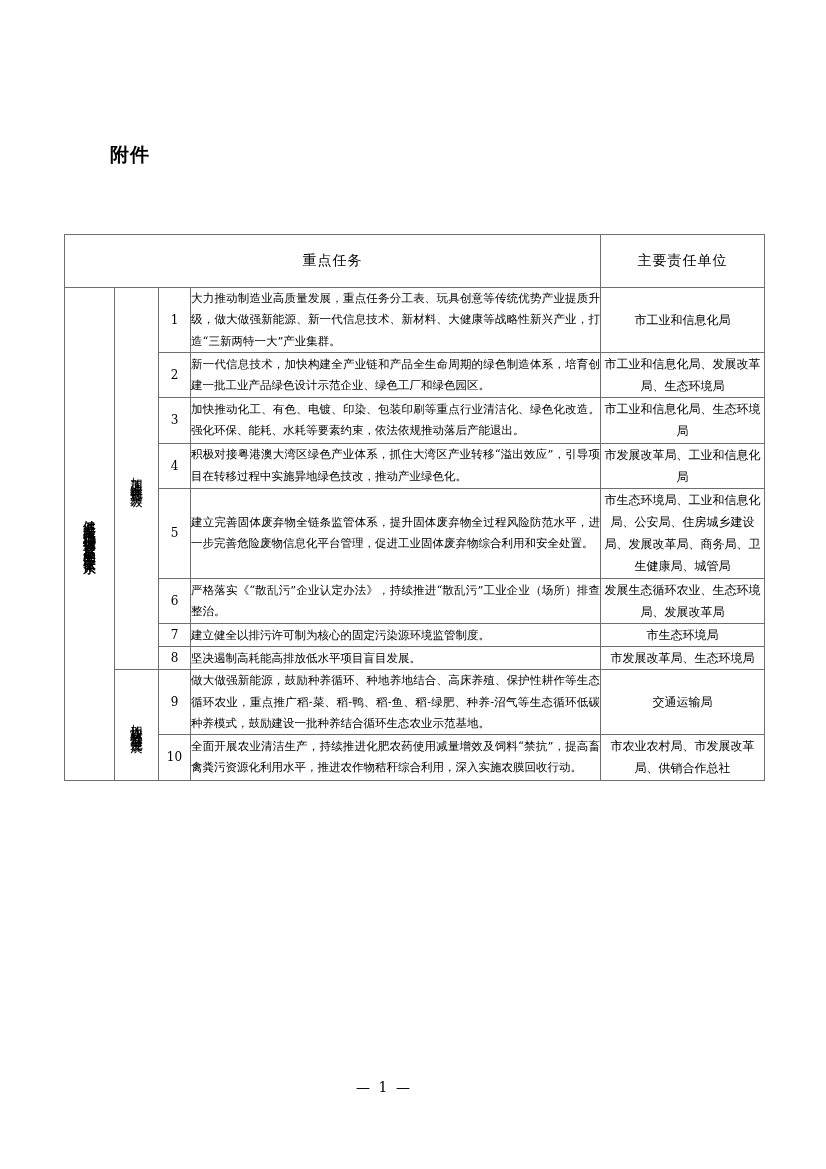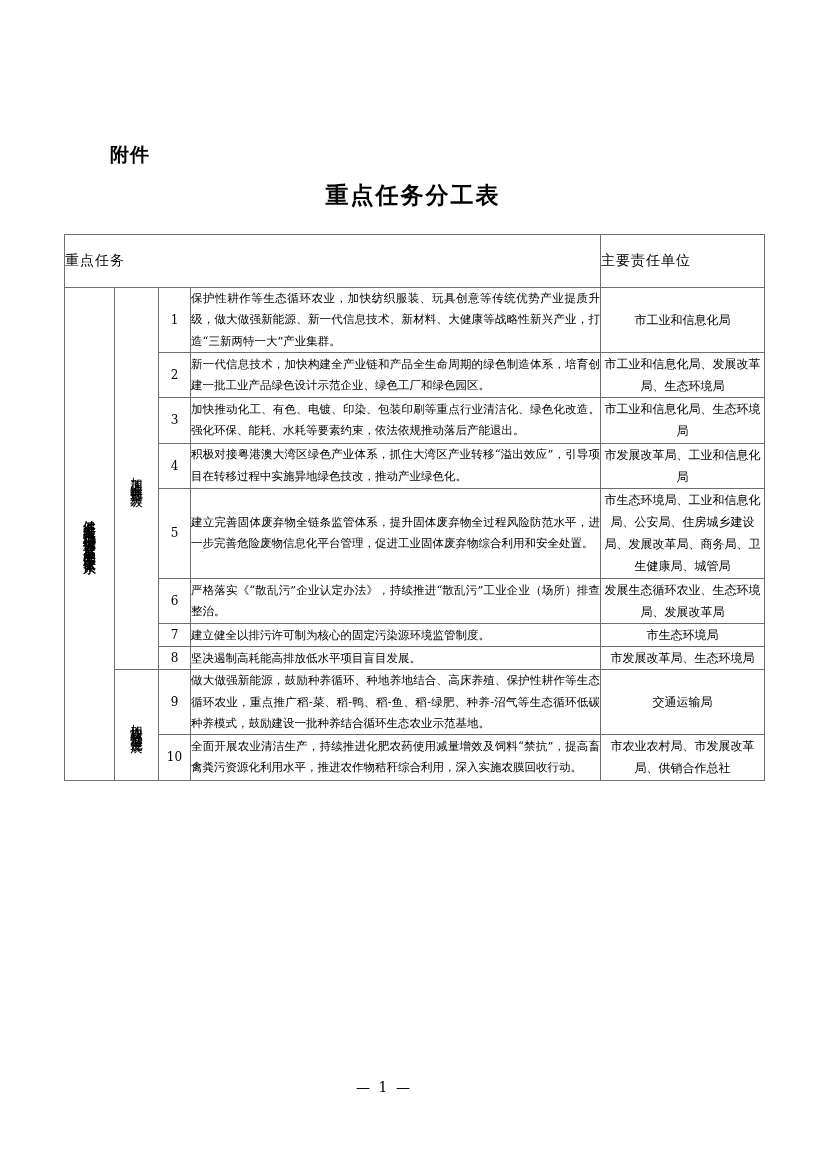--- a/index.html
+++ b/index.html
@@ -51,21 +51,21 @@
     font-size: 11.5px;
     font-family: "DejaVu Serif", "Liberation Serif", serif;
   }
   table.main-table td, table.main-table th {
     border: 1px solid #6e6e6e;
     padding: 0;
     vertical-align: middle;
     font-weight: normal;
   }
   .hdr {
-    text-align: left;
+    text-align: center;
     font-size: 14px;
     font-weight: bold;
     height: 52px;
     font-family: "DejaVu Sans", "Liberation Sans", sans-serif;
     letter-spacing: 1px;
   }
   .cat-cell {
     width: 50px;
     text-align: center;
     padding: 4px 2px;
@@ -129,21 +129,20 @@
     letter-spacing: 2px;
   }
 </style>
 </head>
 <body>
 
 <div class="page">
 
   <div class="attachment-label">附件</div>
 
-  <div class="doc-title">重点任务分工表</div>
 
   <table class="main-table">
     <colgroup>
       <col style="width:50px">
       <col style="width:44px">
       <col style="width:32px">
       <col style="width:410px">
       <col style="width:164px">
     </colgroup>
     <thead>
@@ -155,21 +154,21 @@
     <tbody>
 
       <tr>
         <td class="cat-cell cat-cell-main" rowspan="10">
           <span class="vert-label">健全绿色低碳循环发展的生产体系</span>
         </td>
         <td class="sub-cell" rowspan="8">
           <span class="vert-label">加速工业绿色转型升级</span>
         </td>
         <td class="num-cell">1</td>
-        <td class="task-cell">保护性耕作等生态循环农业，加快纺织服装、玩具创意等传统优势产业提质升级，做大做强新能源、新一代信息技术、新材料、大健康等战略性新兴产业，打造“三新两特一大”产业集群。</td>
+        <td class="task-cell">大力推动制造业高质量发展，重点任务分工表、玩具创意等传统优势产业提质升级，做大做强新能源、新一代信息技术、新材料、大健康等战略性新兴产业，打造“三新两特一大”产业集群。</td>
         <td class="unit-cell">市工业和信息化局</td>
       </tr>
 
       <tr>
         <td class="num-cell">2</td>
         <td class="task-cell">新一代信息技术，加快构建全产业链和产品全生命周期的绿色制造体系，培育创建一批工业产品绿色设计示范企业、绿色工厂和绿色园区。</td>
         <td class="unit-cell">市工业和信息化局、发展改革局、生态环境局</td>
       </tr>
 
       <tr>

